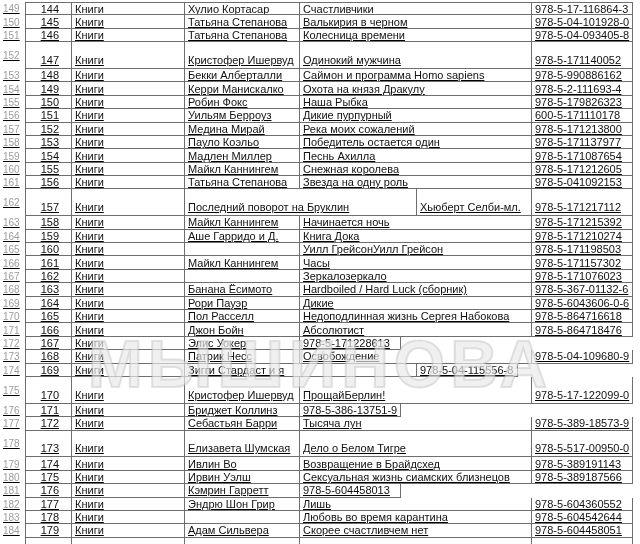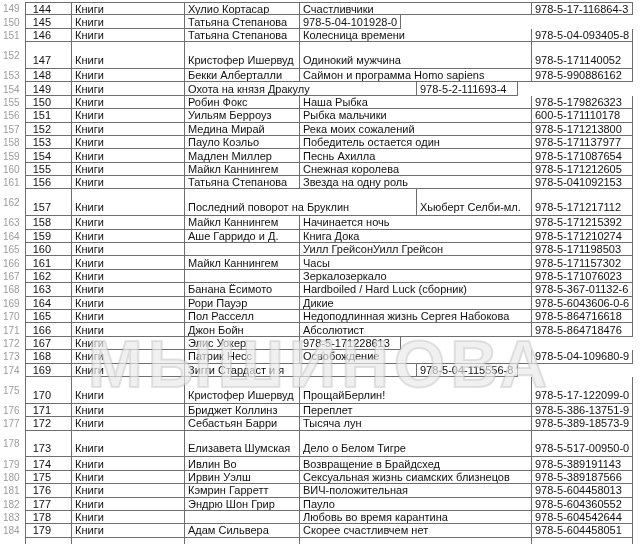--- a/index.html
+++ b/index.html
@@ -6,36 +6,36 @@
     --grid:#6e6e6e;
     --rowhead:#9c9c9c;
     --ink:#111111;
     --rh:13.4px;
   }
   html,body{margin:0;padding:0;}
   body{
     width:640px;height:544px;overflow:hidden;background:#ffffff;
     font-family:"Liberation Sans",sans-serif;
   }
-  #sheet{position:relative;width:640px;height:460px;padding-top:2px;box-sizing:border-box;}
+  #sheet{position:relative;width:640px;height:460px;padding-top:2px;box-sizing:border-box;text-decoration:underline;}
   .r{display:flex;height:var(--rh);}
   .r.tall{height:26.8px;}
   .r.filler{height:8px;}
   .rh{
     width:25px;flex:0 0 25px;box-sizing:border-box;padding-left:3px;
     font-size:10px;color:var(--rowhead);display:flex;align-items:center;
     background:#ffffff;
   }
   .c{
     box-sizing:border-box;border-right:1px solid var(--grid);border-bottom:1px solid var(--grid);
     padding:0 3px;font-size:11px;color:var(--ink);
     white-space:nowrap;overflow:hidden;display:flex;align-items:center;line-height:12px;
   }
   .r.tall .c{align-items:flex-end;padding-bottom:2px;}
-  .c.num{width:47px;flex:0 0 47px;justify-content:flex-end;padding-right:20px;border-left:1px solid var(--grid);}
+  .c.num{width:47px;flex:0 0 47px;justify-content:flex-end;padding-right:12px;border-left:1px solid var(--grid);}
   .c.cat{width:113px;flex:0 0 113px;}
   .c.author{width:115px;flex:0 0 115px;}
   .c.title{width:232px;flex:0 0 232px;}
   .c.isbn{width:101px;flex:0 0 101px;}
   #grid .r:first-child .c{border-top:1px solid var(--grid);}
   #watermark{
     position:absolute;left:0;top:326px;width:640px;text-align:center;
     font-size:66px;font-weight:bold;letter-spacing:5px;
     color:rgba(255,255,255,0.50);
     -webkit-text-stroke:2px rgba(168,168,168,0.30);
@@ -54,20 +54,21 @@
         <div class="c cat">Книги</div>
         <div class="c author">Хулио Кортасар</div>
         <div class="c title">Счастливчики</div>
         <div class="c isbn">978-5-17-116864-3</div>
       </div>
       <div class="r">
         <div class="rh">150</div>
         <div class="c num">145</div>
         <div class="c cat">Книги</div>
         <div class="c author">Татьяна Степанова</div>
+        <div class="c title">Валькирия в черном</div>
         <div class="c isbn">978-5-04-101928-0</div>
       </div>
       <div class="r">
         <div class="rh">151</div>
         <div class="c num">146</div>
         <div class="c cat">Книги</div>
         <div class="c author">Татьяна Степанова</div>
         <div class="c title">Колесница времени</div>
         <div class="c isbn">978-5-04-093405-8</div>
       </div>
@@ -84,37 +85,38 @@
         <div class="c num">148</div>
         <div class="c cat">Книги</div>
         <div class="c author">Бекки Алберталли</div>
         <div class="c title">Саймон и программа Homo sapiens</div>
         <div class="c isbn">978-5-990886162</div>
       </div>
       <div class="r">
         <div class="rh">154</div>
         <div class="c num">149</div>
         <div class="c cat">Книги</div>
+        <div class="c author">Керри Манискалко</div>
         <div class="c title">Охота на князя Дракулу</div>
         <div class="c isbn">978-5-2-111693-4</div>
       </div>
       <div class="r">
         <div class="rh">155</div>
         <div class="c num">150</div>
         <div class="c cat">Книги</div>
         <div class="c author">Робин Фокс</div>
         <div class="c title">Наша Рыбка</div>
         <div class="c isbn">978-5-179826323</div>
       </div>
       <div class="r">
         <div class="rh">156</div>
         <div class="c num">151</div>
         <div class="c cat">Книги</div>
         <div class="c author">Уильям Берроуз</div>
-        <div class="c title">Рыбка мальчики</div>
+        <div class="c title">Дикие пурпурный</div>
         <div class="c isbn">600-5-171110178</div>
       </div>
       <div class="r">
         <div class="rh">157</div>
         <div class="c num">152</div>
         <div class="c cat">Книги</div>
         <div class="c author">Медина Мирай</div>
         <div class="c title">Река моих сожалений</div>
         <div class="c isbn">978-5-171213800</div>
       </div>
@@ -258,21 +260,20 @@
         <div class="c cat">Книги</div>
         <div class="c author">Кристофер Ишервуд</div>
         <div class="c title">ПрощайБерлин!</div>
         <div class="c isbn">978-5-17-122099-0</div>
       </div>
       <div class="r">
         <div class="rh">176</div>
         <div class="c num">171</div>
         <div class="c cat">Книги</div>
         <div class="c author">Бриджет Коллинз</div>
-        <div class="c title">Переплет</div>
         <div class="c isbn">978-5-386-13751-9</div>
       </div>
       <div class="r">
         <div class="rh">177</div>
         <div class="c num">172</div>
         <div class="c cat">Книги</div>
         <div class="c author">Себастьян Барри</div>
         <div class="c title">Тысяча лун</div>
         <div class="c isbn">978-5-389-18573-9</div>
       </div>
@@ -298,29 +299,28 @@
         <div class="c cat">Книги</div>
         <div class="c author">Ирвин Уэлш</div>
         <div class="c title">Сексуальная жизнь сиамских близнецов</div>
         <div class="c isbn">978-5-389187566</div>
       </div>
       <div class="r">
         <div class="rh">181</div>
         <div class="c num">176</div>
         <div class="c cat">Книги</div>
         <div class="c author">Кэмрин Гарретт</div>
-        <div class="c title">ВИЧ-положительная</div>
         <div class="c isbn">978-5-604458013</div>
       </div>
       <div class="r">
         <div class="rh">182</div>
         <div class="c num">177</div>
         <div class="c cat">Книги</div>
         <div class="c author">Эндрю Шон Грир</div>
-        <div class="c title">Пауло</div>
+        <div class="c title">Лишь</div>
         <div class="c isbn">978-5-604360552</div>
       </div>
       <div class="r">
         <div class="rh">183</div>
         <div class="c num">178</div>
         <div class="c cat">Книги</div>
         <div class="c author"></div>
         <div class="c title">Любовь во время карантина</div>
         <div class="c isbn">978-5-604542644</div>
       </div>

